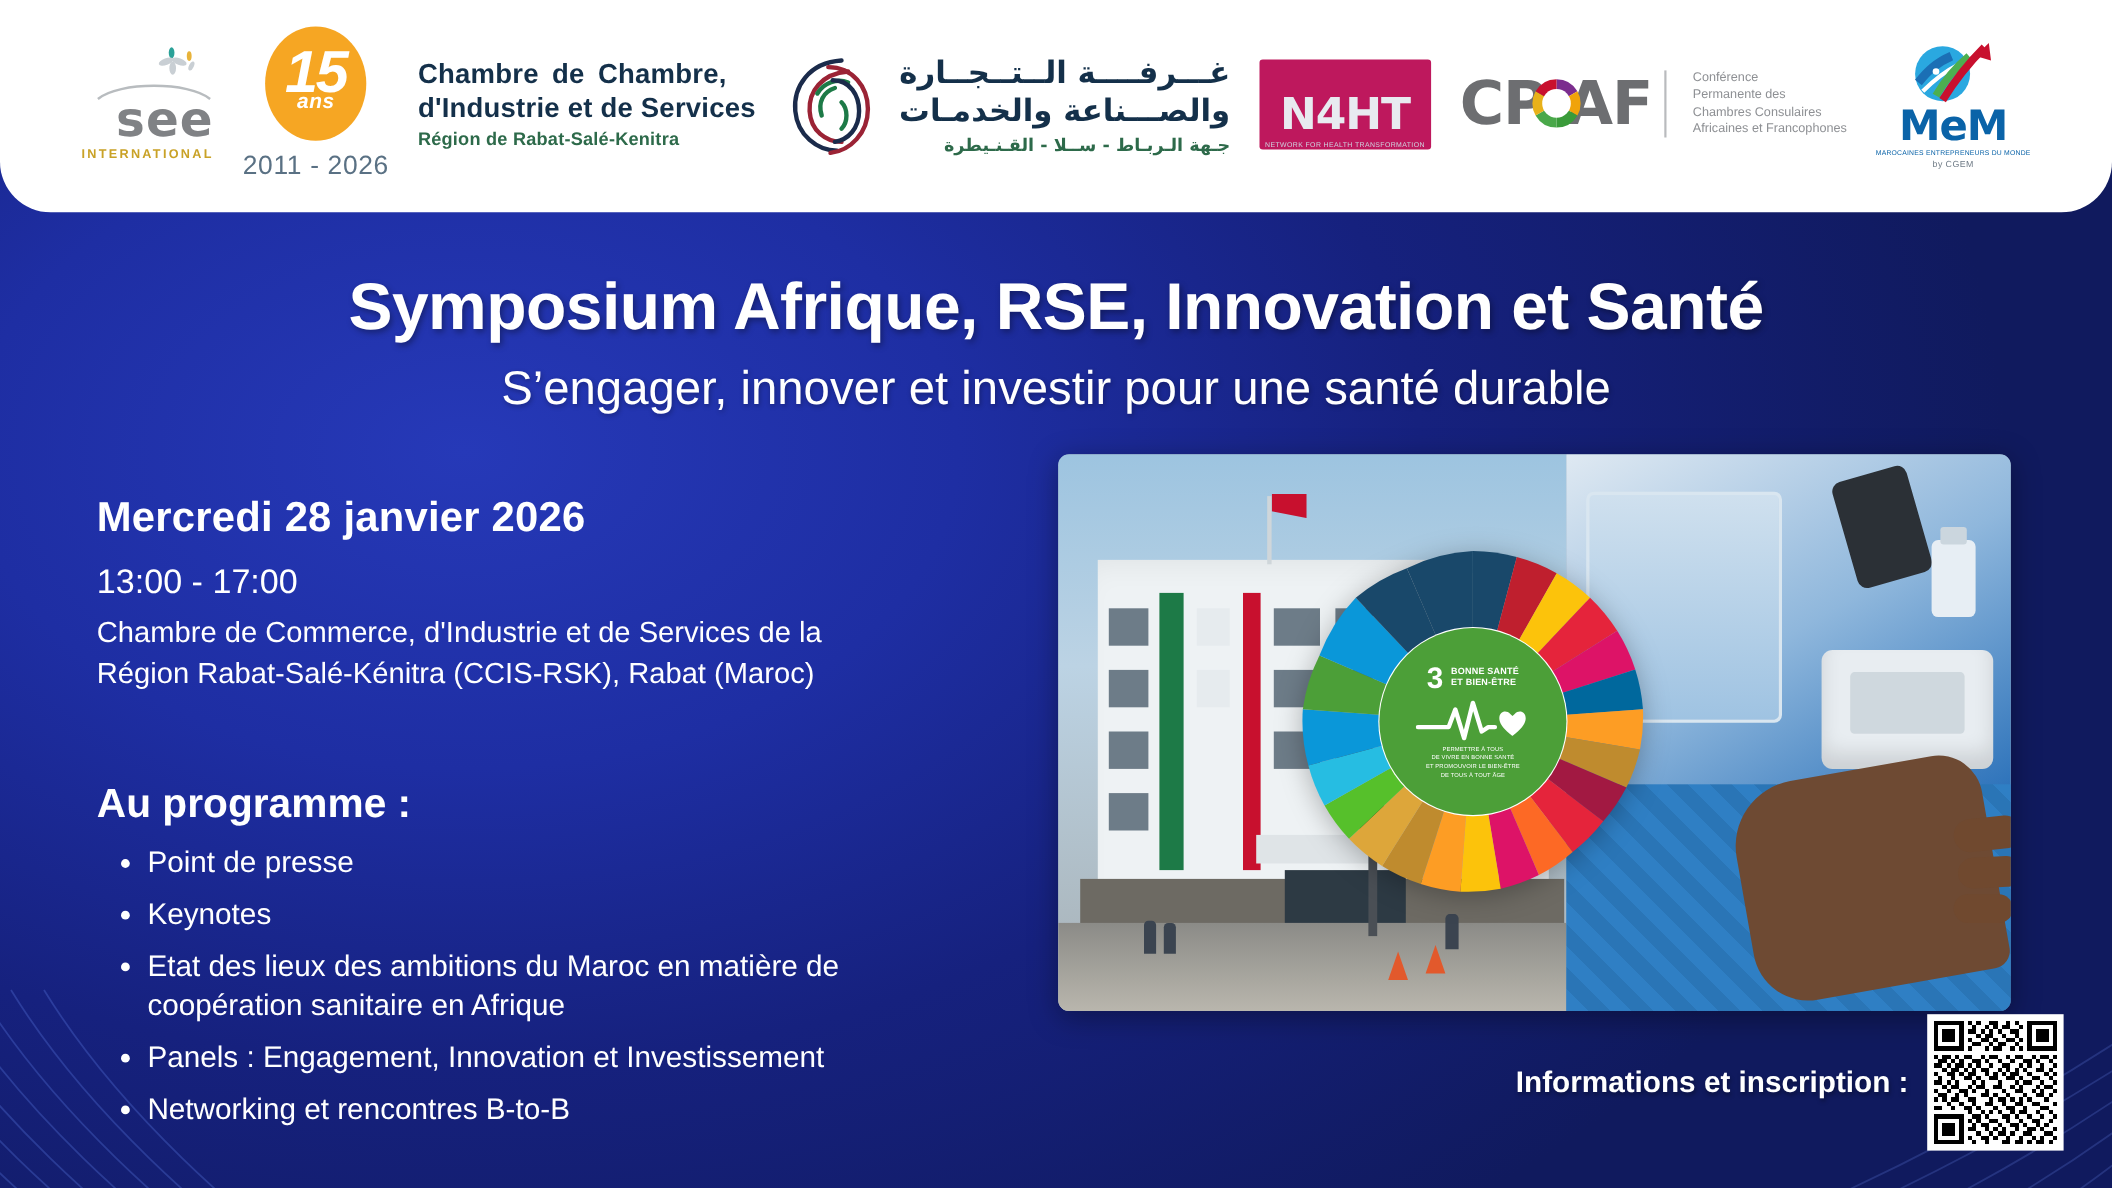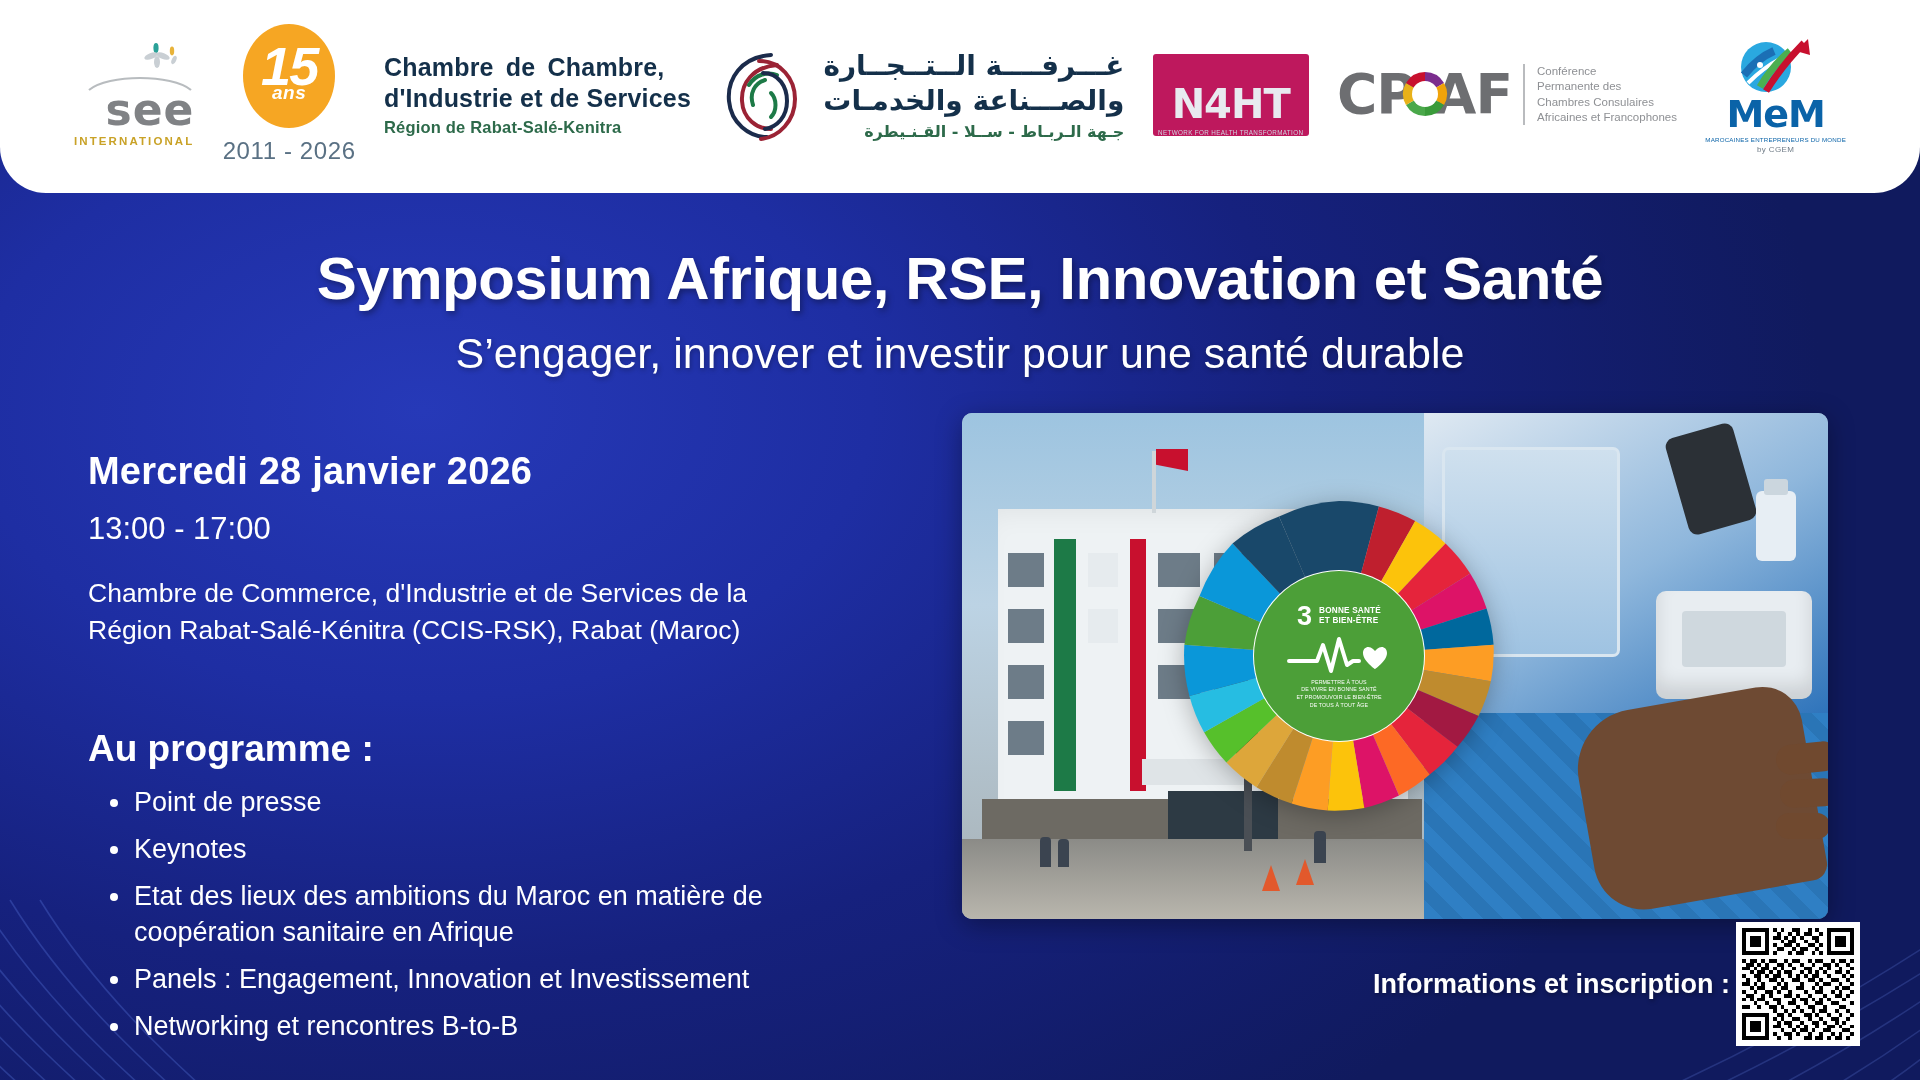--- a/index.html
+++ b/index.html
@@ -110,21 +110,21 @@
 
   
   .logo-cpcaf { align-items: center; gap: 11px; }
   .cpcaf-mark { position: relative; display: flex; align-items: center; }
   .cpcaf-txt {
     font-size: 55px; font-weight: 700; color: #6d6e71; letter-spacing: -1px; line-height: 1;
     font-family: "DejaVu Sans", sans-serif;
   }
   .cpcaf-wheel { position: absolute; left: 63px; top: 2px; width: 50px; height: 50px; }
   .cpcaf-sub {
-    border-left: 2px solid #b9bbbe; padding-left: 12px;
+    border-left: 2px solid #b9bbbe; padding-left: 24px;
     font-size: 11.5px; color: #8e9094; line-height: 1.34; white-space: nowrap;
   }
 
   
   .logo-mem { flex-direction: column; align-items: center; }
   .mem-globe { width: 84px; height: 62px; }
   .mem-word {
     font-size: 38px; font-weight: 700; color: #0a63a8; line-height: 1; margin-top: -2px;
     letter-spacing: -1px; font-family: "DejaVu Sans", sans-serif;
   }
@@ -141,21 +141,21 @@
   }
   .subtitle {
     font-size: 43px; font-weight: 400; color: #ffffff; margin-top: 16px;
     text-shadow: 1px 2px 5px rgba(0,0,0,.3);
   }
 
   
   .info { position: absolute; left: 88px; top: 450px; width: 820px; color: #ffffff; }
   .date { font-size: 38px; font-weight: 700; letter-spacing: .2px; }
   .time { font-size: 31px; font-weight: 400; margin-top: 18px; }
-  .venue { font-size: 26.5px; line-height: 1.38; margin-top: 28px; max-width: 790px; }
+  .venue { font-size: 26.5px; line-height: 1.38; margin-top: 10px; max-width: 790px; }
 
   .prog-title { font-size: 37px; font-weight: 700; margin-top: 80px; }
   .prog-list { list-style: none; margin-top: 14px; }
   .prog-list li {
     font-size: 27px; line-height: 1.36; margin-bottom: 10px;
     padding-left: 46px; position: relative; max-width: 790px;
   }
   .prog-list li::before {
     content: ""; position: absolute; left: 22px; top: 15px;
     width: 8px; height: 8px; border-radius: 50%; background: #ffffff;
@@ -214,22 +214,22 @@
     color: #fff; text-align: center; padding: 8px;
   }
   .hub-top { display: flex; align-items: center; gap: 7px; }
   .hub-num { font-size: 27px; font-weight: 700; line-height: 1; }
   .hub-lbl { font-size: 8.2px; font-weight: 700; line-height: 1.2; text-align: left; letter-spacing: .2px; }
   .hub-ico { margin: 5px 0 4px; }
   .hub-desc { font-size: 5.3px; line-height: 1.45; letter-spacing: .1px; }
 
   
   .reg {
-    position: absolute; right: 60px; bottom: 34px;
-    display: flex; align-items: center; gap: 6px;
+    position: absolute; right: 44px; bottom: 34px;
+    display: flex; align-items: center; gap: 17px;
   }
   .reg-label {
     font-size: 27px; font-weight: 700; color: #ffffff; white-space: nowrap;
     text-shadow: 1px 2px 4px rgba(0,0,0,.35);
   }
   .qr { width: 124px; height: 124px; background: #ffffff; padding: 6px; }
   .qr svg { display: block; }
 </style>
 </head>
 <body>

